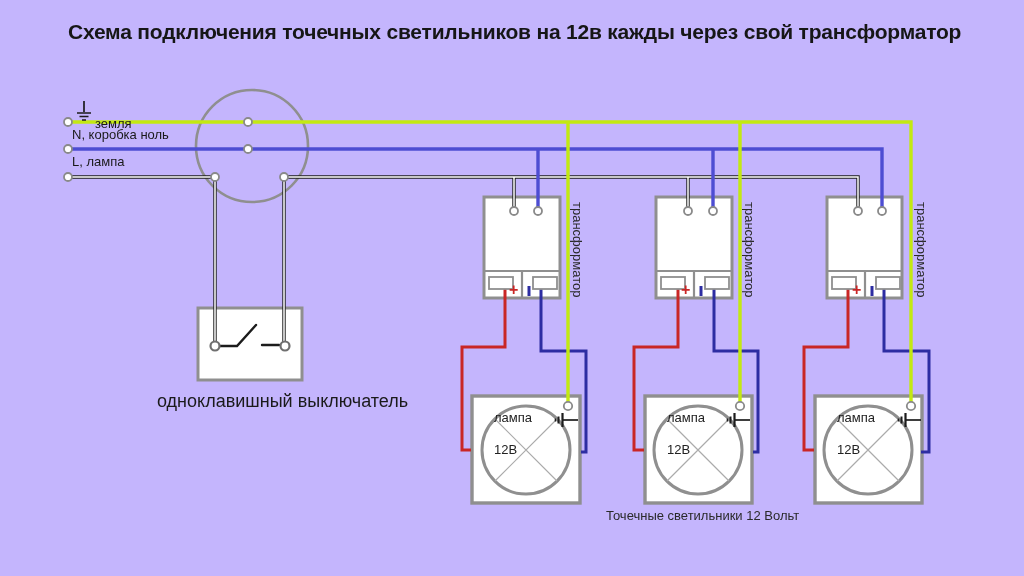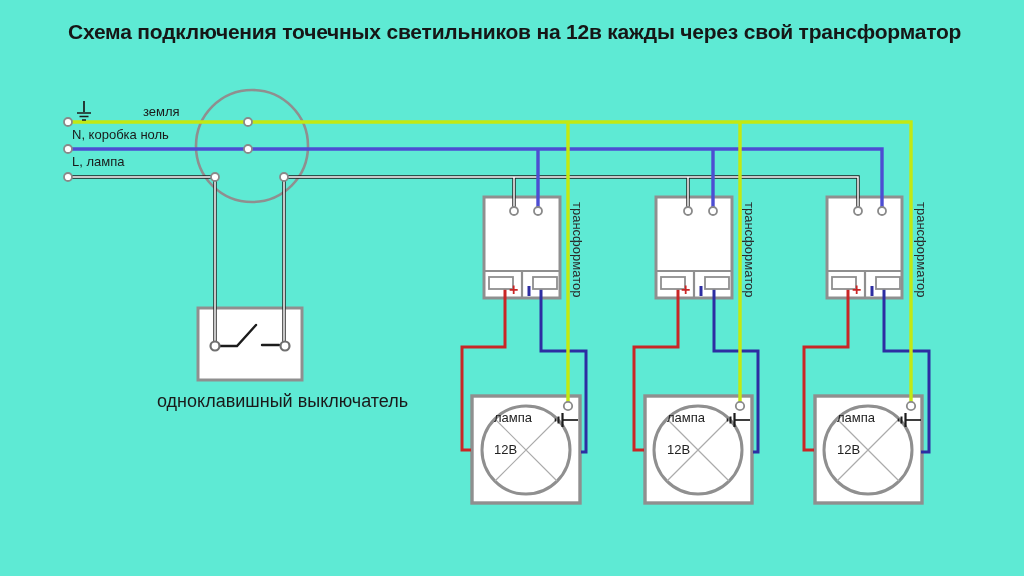--- a/index.html
+++ b/index.html
@@ -1,22 +1,22 @@
 <!DOCTYPE html>
 <html><head>
 <meta charset="utf-8">
 <style>
   html,body{margin:0;padding:0;background:#fff;}
-  #stage{position:relative;width:1024px;height:576px;background:#5eead4;overflow:hidden;
+  #stage{position:relative;width:1024px;height:576px;background:#c4b5fd;overflow:hidden;
          font-family:"Liberation Sans", sans-serif;color:#1a1a1a;}
   #wires{position:absolute;left:0;top:0;}
   .lbl{position:absolute;white-space:nowrap;font-size:13px;color:#1a1a1a;}
   .title{left:68px;top:20px;font-size:21px;font-weight:700;letter-spacing:-0.2px;color:#161616;}
   .distlbl{left:168px;top:64px;}
-  .gndlbl{left:95px;top:104px;margin-left:48px;}
+  .gndlbl{left:95px;top:116px;}
   .nlbl{left:72px;top:127px;}
   .llbl{left:72px;top:154px;}
   .swlbl{left:157px;top:391px;font-size:18px;}
   .vtext{position:absolute;top:202px;writing-mode:vertical-rl;font-size:13px;letter-spacing:0px;color:#2a2a2a;}
   .vt1{left:570px;} .vt2{left:742px;} .vt3{left:914px;}
   .lamptxt{position:absolute;width:64px;font-size:13px;color:#222;}
   .lt1{left:494px;} .lt2{left:667px;} .lt3{left:837px;}
   .lname{top:410px;} .lvolt{top:442px;}
   .plus{position:absolute;top:281px;font-size:16px;font-weight:700;color:#c92626;}
   .p1{left:509px;} .p2{left:681px;} .p3{left:852px;}
@@ -156,13 +156,14 @@
   <div class="plus p2">+</div>
   <div class="plus p3">+</div>
 
   <div class="lamptxt lt1 lname">лампа</div>
   <div class="lamptxt lt2 lname">лампа</div>
   <div class="lamptxt lt3 lname">лампа</div>
   <div class="lamptxt lt1 lvolt">12В</div>
   <div class="lamptxt lt2 lvolt">12В</div>
   <div class="lamptxt lt3 lvolt">12В</div>
 
+  <div class="lbl footerlbl">Точечные светильники 12 Вольт</div>
 </div>
 
 </body></html>

